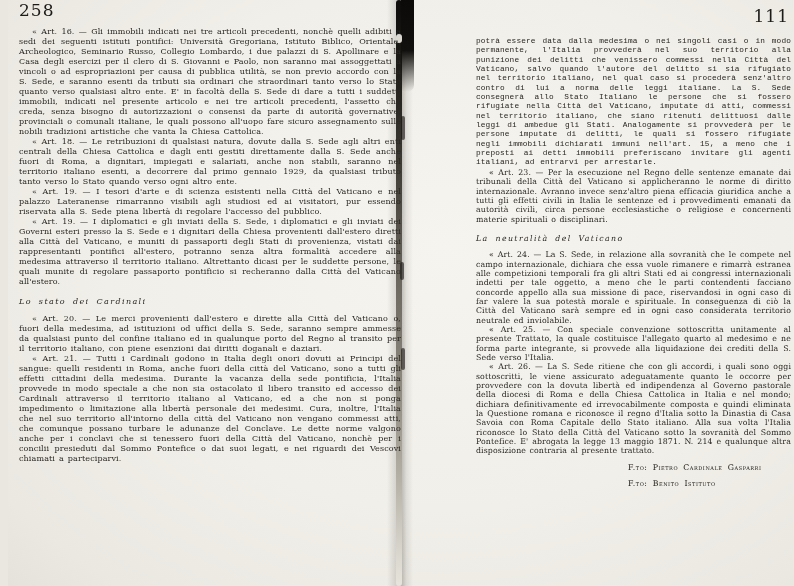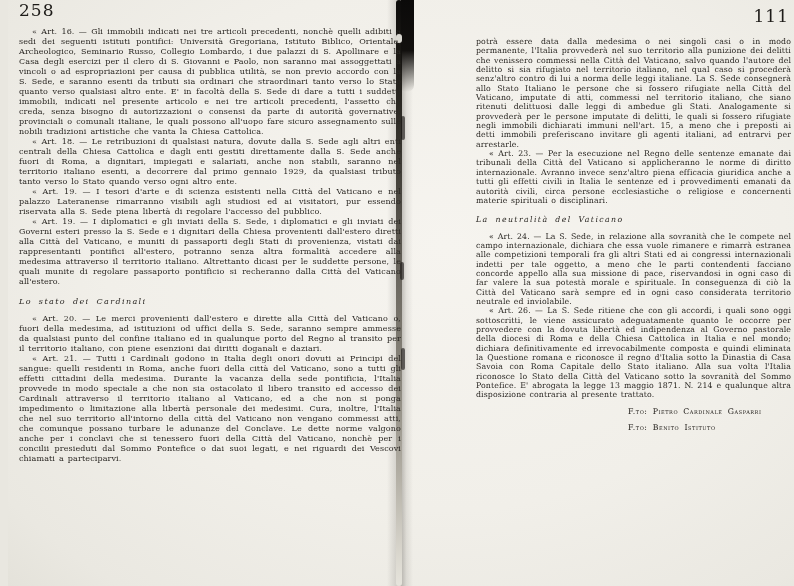--- a/index.html
+++ b/index.html
@@ -49,21 +49,21 @@
     text-align: justify;
     font-size: 8px; line-height: 10px;
     letter-spacing: 0.12px; word-spacing: 1.3px;
     color: #2a2723;
   }
   .page-left  .textblock { margin-top: 9px; }
   .page-right .textblock { margin-top: 13px; font-size: 7.8px; line-height: 9.35px; word-spacing: 0.9px; }
 
   .textblock p { margin: 0; }
   .textblock p.article      { text-indent: 13px; }
-  .textblock p.continuation { text-indent: 0; }
+  .textblock p.continuation { text-indent: 0; font-family: Liberation Mono, monospace; }
   .textblock p.heading {
     text-align: left; text-indent: 0; font-style: italic;
     letter-spacing: 1.4px; word-spacing: 3px;
     margin: 10px 0 7px 0;
   }
   .textblock p.date {
     text-indent: 13px; font-style: italic; margin-top: 4px;
     letter-spacing: 0.4px;
   }
   .textblock p.signature {
@@ -113,20 +113,21 @@
     <div class="textblock">
 
         <p class="continuation">potrà essere data dalla medesima o nei singoli casi o in modo permanente, l'Italia provvederà nel suo territorio alla punizione dei delitti che venissero commessi nella Città del Vaticano, salvo quando l'autore del delitto si sia rifugiato nel territorio italiano, nel qual caso si procederà senz'altro contro di lui a norma delle leggi italiane. La S. Sede consegnerà allo Stato Italiano le persone che si fossero rifugiate nella Città del Vaticano, imputate di atti, commessi nel territorio italiano, che siano ritenuti delittuosi dalle leggi di ambedue gli Stati. Analogamente si provvederà per le persone imputate di delitti, le quali si fossero rifugiate negli immobili dichiarati immuni nell'art. 15, a meno che i preposti ai detti immobili preferiscano invitare gli agenti italiani, ad entrarvi per arrestarle.</p>
 
         <p class="article">« Art. 23. — Per la esecuzione nel Regno delle sentenze emanate dai tribunali della Città del Vaticano si applicheranno le norme di diritto internazionale. Avranno invece senz'altro piena efficacia giuridica anche a tutti gli effetti civili in Italia le sentenze ed i provvedimenti emanati da autorità civili, circa persone ecclesiastiche o religiose e concernenti materie spirituali o disciplinari.</p>
 
         <p class="heading">La neutralità del Vaticano</p>
 
         <p class="article">« Art. 24. — La S. Sede, in relazione alla sovranità che le compete nel campo internazionale, dichiara che essa vuole rimanere e rimarrà estranea alle competizioni temporali fra gli altri Stati ed ai congressi internazionali indetti per tale oggetto, a meno che le parti contendenti facciano concorde appello alla sua missione di pace, riservandosi in ogni caso di far valere la sua potestà morale e spirituale. In conseguenza di ciò la Città del Vaticano sarà sempre ed in ogni caso considerata territorio neutrale ed inviolabile.</p>
 
+        <p class="article">« Art. 25. — Con speciale convenzione sottoscritta unitamente al presente Trattato, la quale costituisce l'allegato quarto al medesimo e ne forma parte integrante, si provvede alla liquidazione dei crediti della S. Sede verso l'Italia.</p>
 
         <p class="article">« Art. 26. — La S. Sede ritiene che con gli accordi, i quali sono oggi sottoscritti, le viene assicurato adeguatamente quanto le occorre per provvedere con la dovuta libertà ed indipendenza al Governo pastorale della diocesi di Roma e della Chiesa Cattolica in Italia e nel mondo; dichiara definitivamente ed irrevocabilmente composta e quindi eliminata la Questione romana e riconosce il regno d'Italia sotto la Dinastia di Casa Savoia con Roma Capitale dello Stato italiano. Alla sua volta l'Italia riconosce lo Stato della Città del Vaticano sotto la sovranità del Sommo Pontefice. E' abrogata la legge 13 maggio 1871. N. 214 e qualunque altra disposizione contraria al presente trattato.</p>
 
 
 
         <p class="signature">F.to: Pietro Cardinale Gasparri</p>
 
         <p class="signature">F.to: Benito Istituto</p>
       </div>
   </section>

